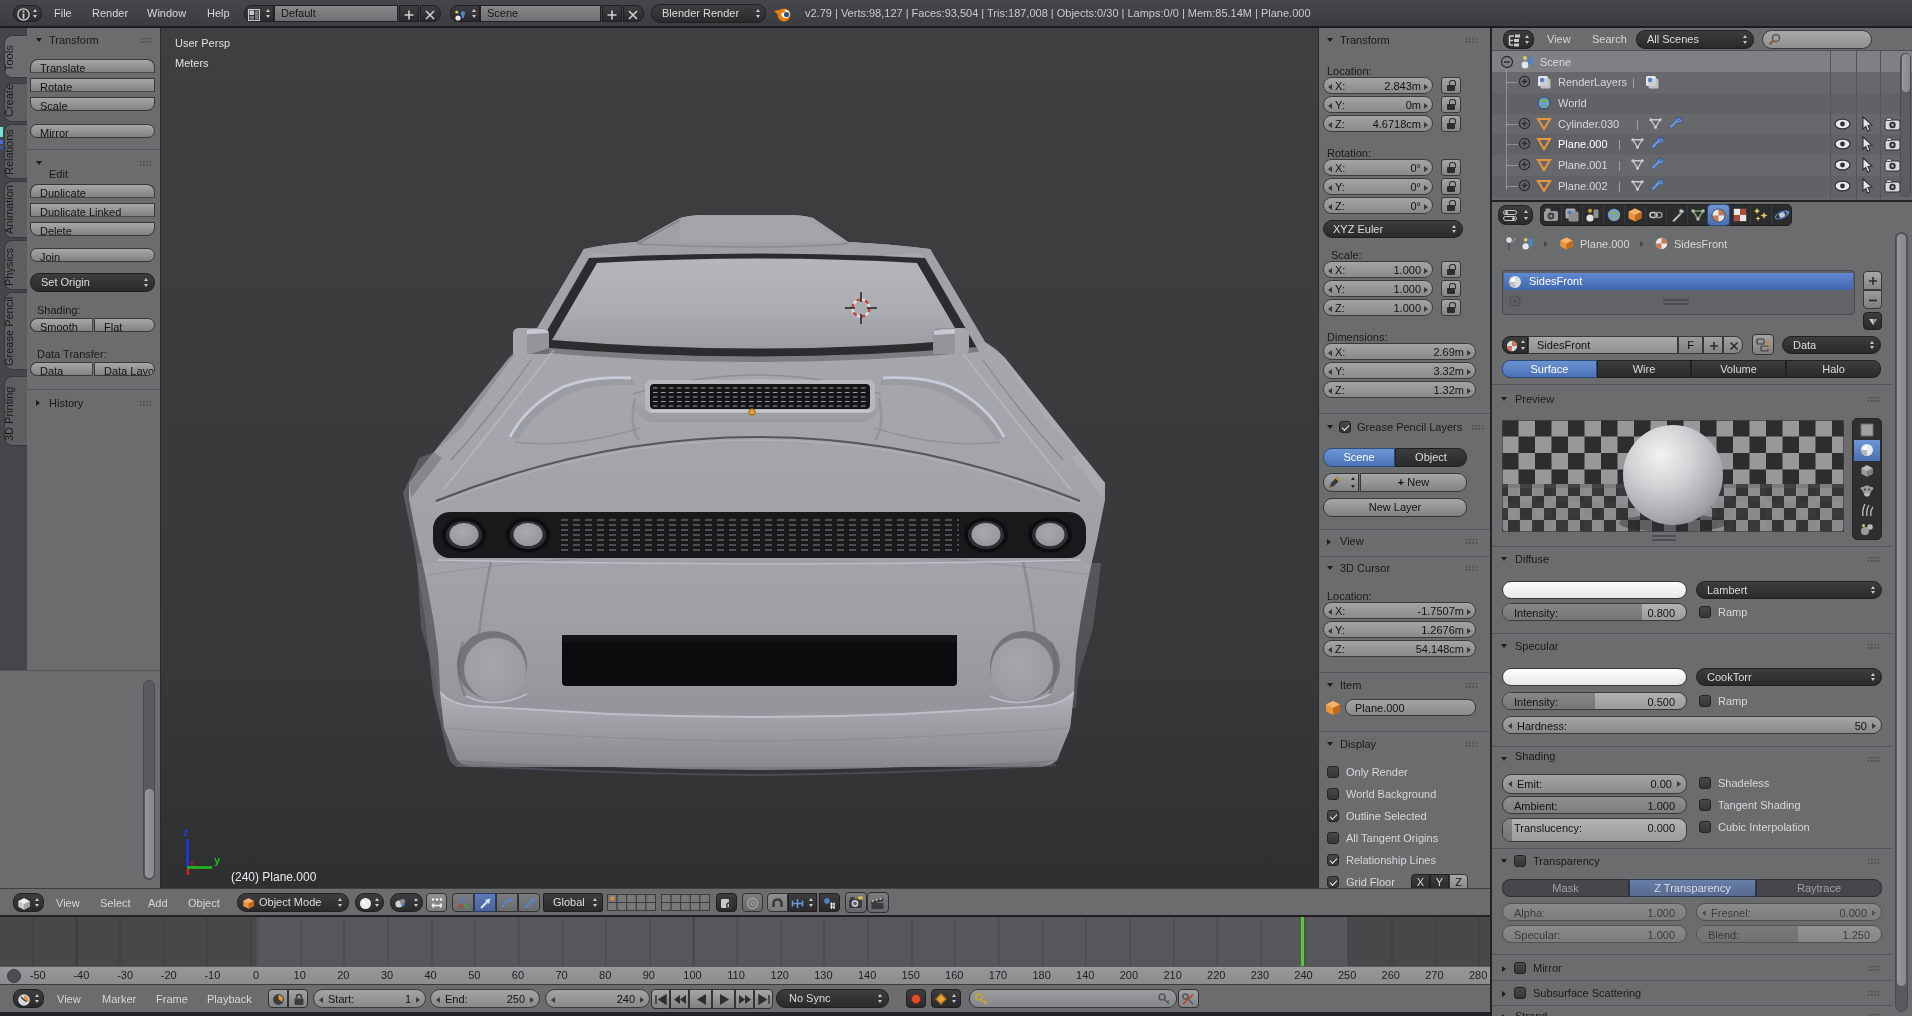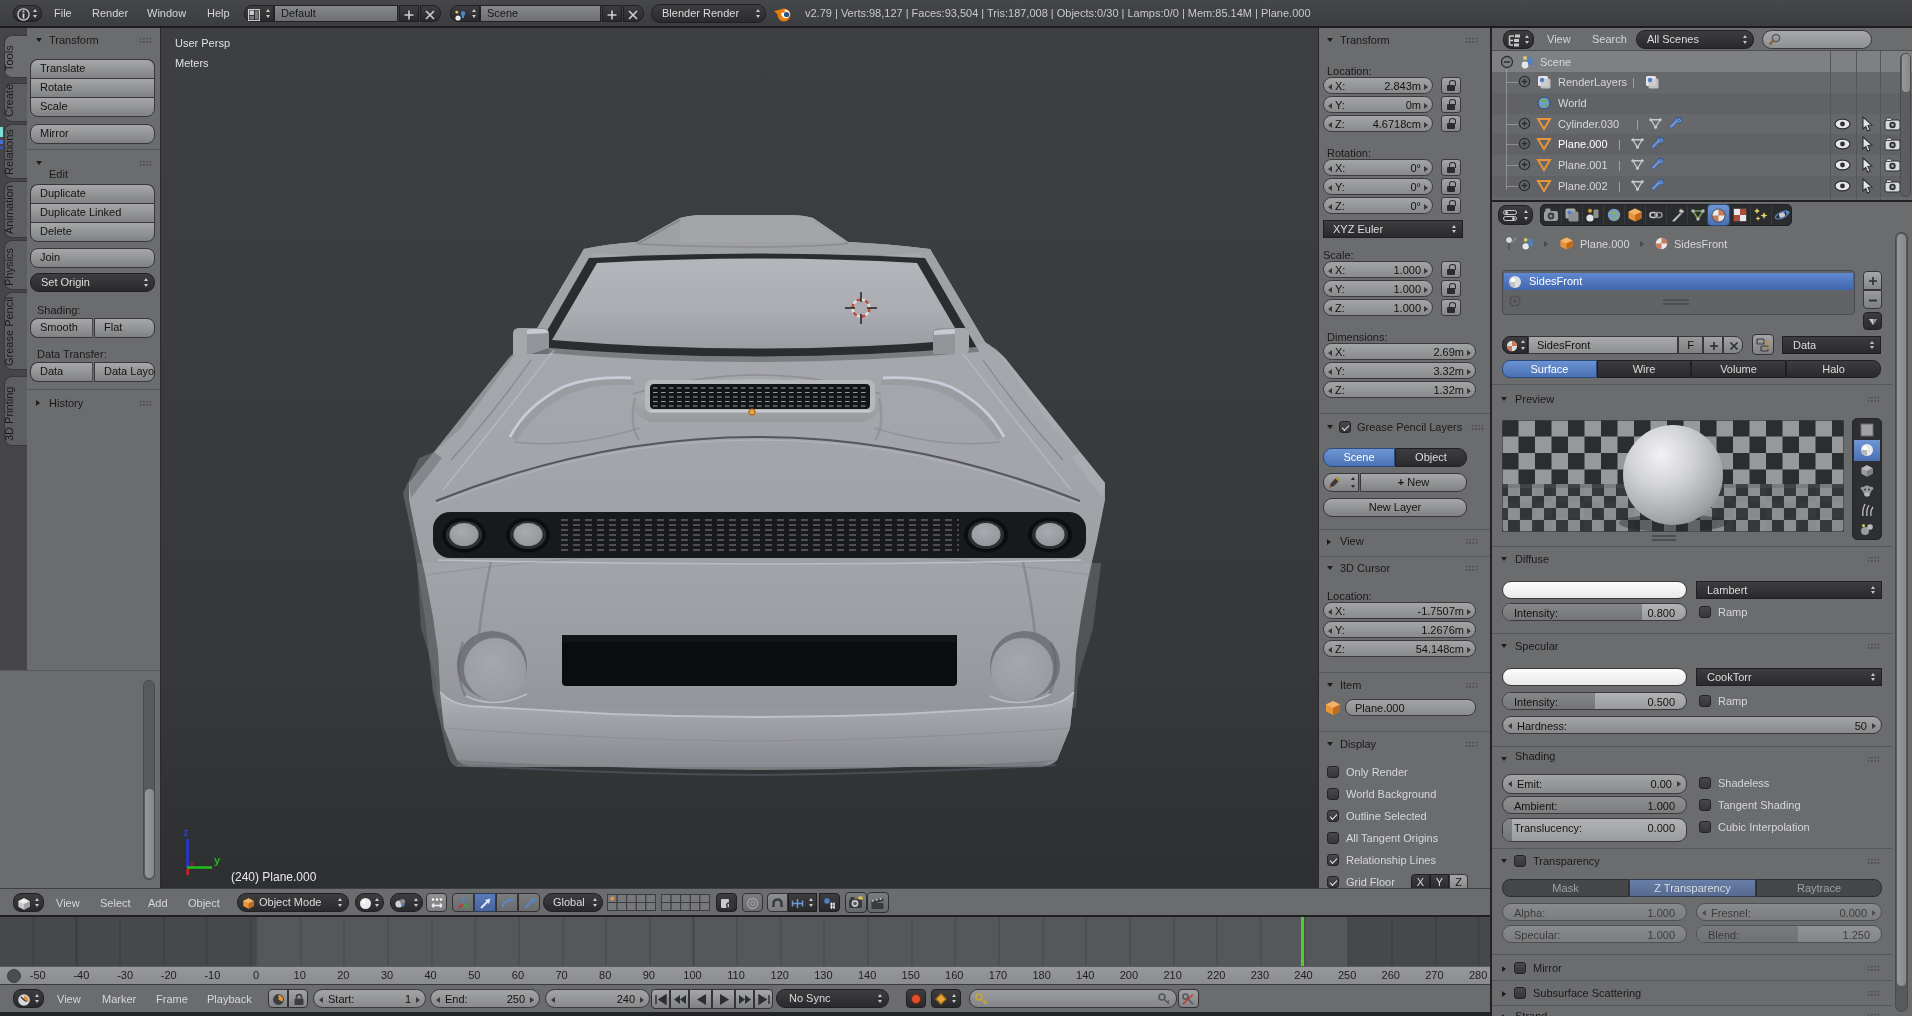--- a/index.html
+++ b/index.html
@@ -3,22 +3,22 @@
 *{margin:0;padding:0;box-sizing:border-box}
 body{font-family:"Liberation Sans",sans-serif;background:#1c1c1e}
 #S{position:relative;width:1912px;height:1016px;overflow:hidden;background:#3a3b3d}
 .ab{position:absolute}
 .lb{position:absolute;font-size:11px;color:#1a1a1b;white-space:nowrap}
 .lw{position:absolute;font-size:11px;color:#d6d7d9;white-space:nowrap}
 .pill{position:absolute;height:17px;border-radius:9px;background:linear-gradient(#a3a4a6,#898a8c);border:1px solid #3b3b3d;font-size:11px;color:#131313;line-height:15px;overflow:hidden}
 .pill .l{position:absolute;left:11px;top:1px}
 .pill .v{position:absolute;right:11px;top:1px}
 .fill{position:absolute;left:0;top:0;bottom:0;background:linear-gradient(#868789,#747577)}
-.dk{position:absolute;background:linear-gradient(#3d3d3f,#2a2a2c);border:1px solid #202022;border-radius:0;color:#dcdcde;font-size:11px;line-height:15px;height:17px}
-.btn{position:absolute;background:linear-gradient(#a6a7a9,#818284);border:1px solid #38383a;font-size:11px;color:#131313;line-height:16px;height:20px;padding-left:9px;overflow:hidden;white-space:nowrap}
+.dk{position:absolute;background:linear-gradient(#3d3d3f,#2a2a2c);border:1px solid #202022;border-radius:9px;color:#dcdcde;font-size:11px;line-height:15px;height:17px}
+.btn{position:absolute;background:linear-gradient(#a6a7a9,#818284);border:1px solid #38383a;font-size:11px;color:#131313;line-height:16px;height:14px;padding-left:9px;overflow:hidden;white-space:nowrap}
 .chk{position:absolute;width:12px;height:12px;border-radius:3px;background:linear-gradient(#48484b,#363639);border:1px solid #232325}
 .chk.on:after{content:"";position:absolute;left:2px;top:2.5px;width:6px;height:3px;border-left:1.6px solid #e8e8ea;border-bottom:1.6px solid #e8e8ea;transform:rotate(-45deg)}
 .trd{position:absolute;width:0;height:0;border-left:3.5px solid transparent;border-right:3.5px solid transparent;border-top:4.5px solid #1d1d1e}
 .trr{position:absolute;width:0;height:0;border-top:3.5px solid transparent;border-bottom:3.5px solid transparent;border-left:4.5px solid #1d1d1e}
 .tru{position:absolute;width:0;height:0;border-left:2.8px solid transparent;border-right:2.8px solid transparent;border-bottom:3.6px solid #c9c9cb}
 .trdn{position:absolute;width:0;height:0;border-left:2.8px solid transparent;border-right:2.8px solid transparent;border-top:3.6px solid #c9c9cb}
 .dots{position:absolute;width:13px;height:6px;background-image:radial-gradient(#4e4e50 0.9px,transparent 1.1px);background-size:3.3px 3.3px}
 .sepl{position:absolute;height:1px;background:#55565a}
 .sb{position:absolute;border-radius:7px;background:#58595c;border:1px solid #4a4b4e}
 .sbt{position:absolute;border-radius:6px;background:linear-gradient(90deg,#97989a,#87888b)}
@@ -358,21 +358,21 @@
       </div>
       <span class="lk" style="left:122px;top:150px"></span>
  <div class="pill" style="left:4px;top:169px;width:110px">
         <span class="arl" style="left:4px;top:5.5px"></span>
         <span class="l">Z:</span>
         <span class="v">0°</span>
         <span class="arr" style="right:4px;top:5.5px"></span>
       </div>
       <span class="lk" style="left:122px;top:169px"></span>
  <div class="dk" style="left:4px;top:192px;width:140px;height:18px;line-height:16px"><span style="padding-left:9px">XYZ Euler</span><span class="tru" style="right:6px;top:4px"></span><span class="trdn" style="right:6px;bottom:4px"></span></div>
- <span class="lb" style="left:4px;top:221px">Scale:</span>
+ <span class="lb" style="left:12px;top:221px">Scale:</span>
  <div class="pill" style="left:4px;top:233px;width:110px">
         <span class="arl" style="left:4px;top:5.5px"></span>
         <span class="l">X:</span>
         <span class="v">1.000</span>
         <span class="arr" style="right:4px;top:5.5px"></span>
       </div>
       <span class="lk" style="left:122px;top:233px"></span>
  <div class="pill" style="left:4px;top:252px;width:110px">
         <span class="arl" style="left:4px;top:5.5px"></span>
         <span class="l">Y:</span>
@@ -549,21 +549,21 @@
           <path d="M2.5 11 Q4 4.5 11.5 3.5" stroke="#5a86c8" stroke-width="2.2" fill="none"></path>
           <circle cx="12" cy="3.5" r="1.6" fill="#5a86c8"></circle>
         </svg>
  </div>
  <div class="ab" style="left:518px;top:4px;width:22px;height:19px;background:linear-gradient(#7b7c7e,#6a6b6d);border:1px solid #333335;border-radius:0 4px 4px 0">
   <svg class="ab" style="left:3px;top:2px" width="15" height="15" viewBox="0 0 15 15">
           <path d="M3 12 L9.5 5.5" stroke="#5a86c8" stroke-width="2"></path>
           <rect x="9" y="2.5" width="4" height="4" fill="#5a86c8"></rect>
         </svg>
  </div>
- <div class="dk" style="left:543px;top:4px;width:60px;height:19px;border-radius:9px;line-height:17px"><span style="padding-left:9px">Global</span><span class="tru" style="right:5px;top:4px"></span><span class="trdn" style="right:5px;bottom:4px"></span></div>
+ <div class="dk" style="left:543px;top:4px;width:60px;height:19px;border-radius:2px;line-height:17px"><span style="padding-left:9px">Global</span><span class="tru" style="right:5px;top:4px"></span><span class="trdn" style="right:5px;bottom:4px"></span></div>
  <svg class="ab" style="left:607px;top:5px" width="103" height="17" viewBox="0 0 103 17">
   <g fill="#77787a" stroke="#3c3d3f" stroke-width="1">
   <rect x="0.5" y="0.5" width="9.6" height="8"></rect>
           <rect x="10.1" y="0.5" width="9.6" height="8"></rect>
           <rect x="19.7" y="0.5" width="9.6" height="8"></rect>
           <rect x="29.3" y="0.5" width="9.6" height="8"></rect>
           <rect x="38.9" y="0.5" width="9.6" height="8"></rect>
   <rect x="0.5" y="8.5" width="9.6" height="8"></rect>
           <rect x="10.1" y="8.5" width="9.6" height="8"></rect>
           <rect x="19.7" y="8.5" width="9.6" height="8"></rect>

